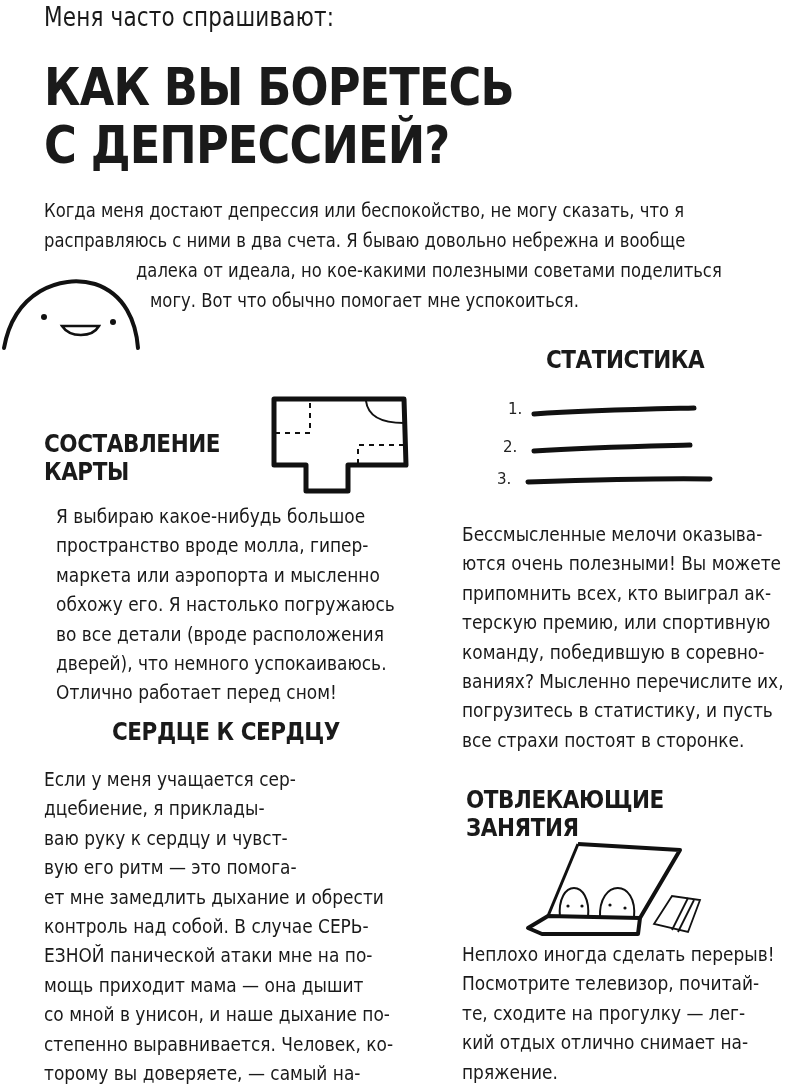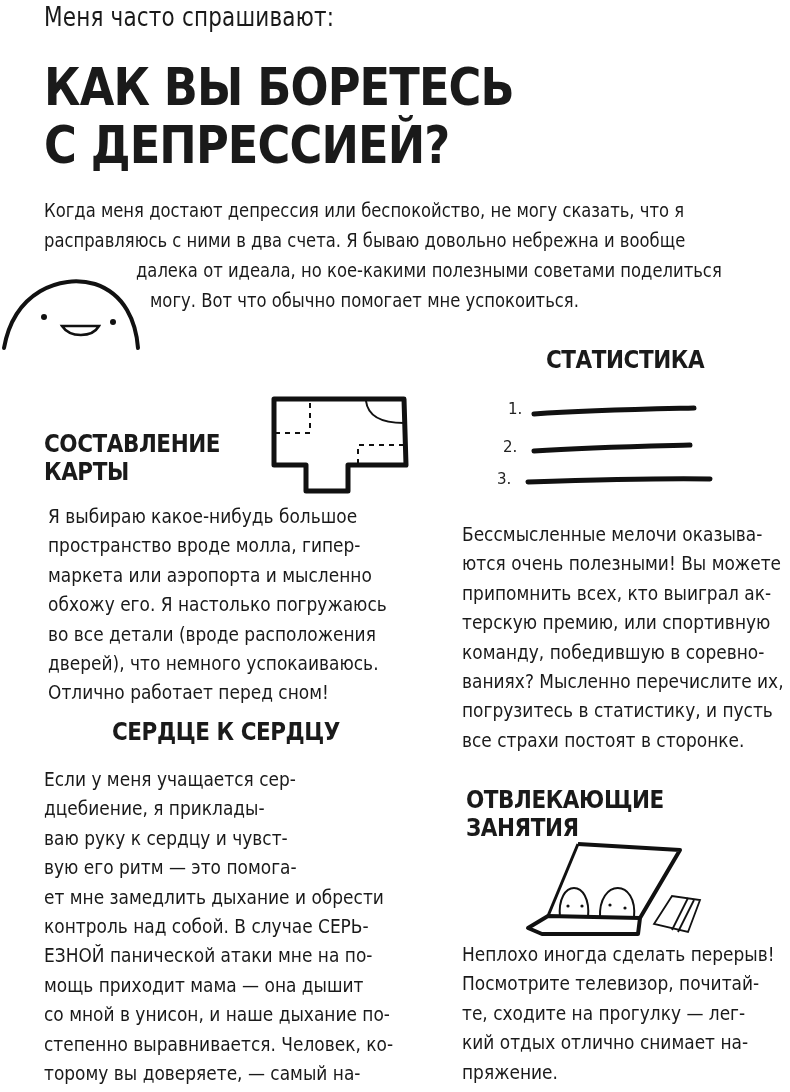--- a/index.html
+++ b/index.html
@@ -62,21 +62,21 @@
   <span class="line">карты</span>
 </div>
 
 <svg style="left:270px; top:395px;" width="140" height="100" viewBox="0 0 140 100">
   <path d="M4 4 L 134 4 L 136 70 L 78 70 L 78 96 L 36 96 L 36 70 L 4 70 Z" fill="none" stroke="#111" stroke-width="5" stroke-linejoin="round"></path>
   <path d="M40 8 L 40 38 L 6 38" fill="none" stroke="#111" stroke-width="2" stroke-dasharray="5 5"></path>
   <path d="M134 50 L 88 50 L 88 72" fill="none" stroke="#111" stroke-width="2" stroke-dasharray="5 5"></path>
   <path d="M96 6 C 98 22, 112 28, 134 28" fill="none" stroke="#111" stroke-width="2"></path>
 </svg>
 
-<div class="abs" style="left:48px; top:502px;">
+<div class="abs" style="left:56px; top:502px;">
   <div class="body-text">Я выбираю какое-нибудь большое</div>
   <div class="body-text">пространство вроде молла, гипер-</div>
   <div class="body-text">маркета или аэропорта и мысленно</div>
   <div class="body-text">обхожу его. Я настолько погружаюсь</div>
   <div class="body-text">во все детали (вроде расположения</div>
   <div class="body-text">дверей), что немного успокаиваюсь.</div>
   <div class="body-text">Отлично работает перед сном!</div>
 </div>
 
 <div class="abs heading" style="left:112px; top:718px;">Сердце к сердцу</div>

